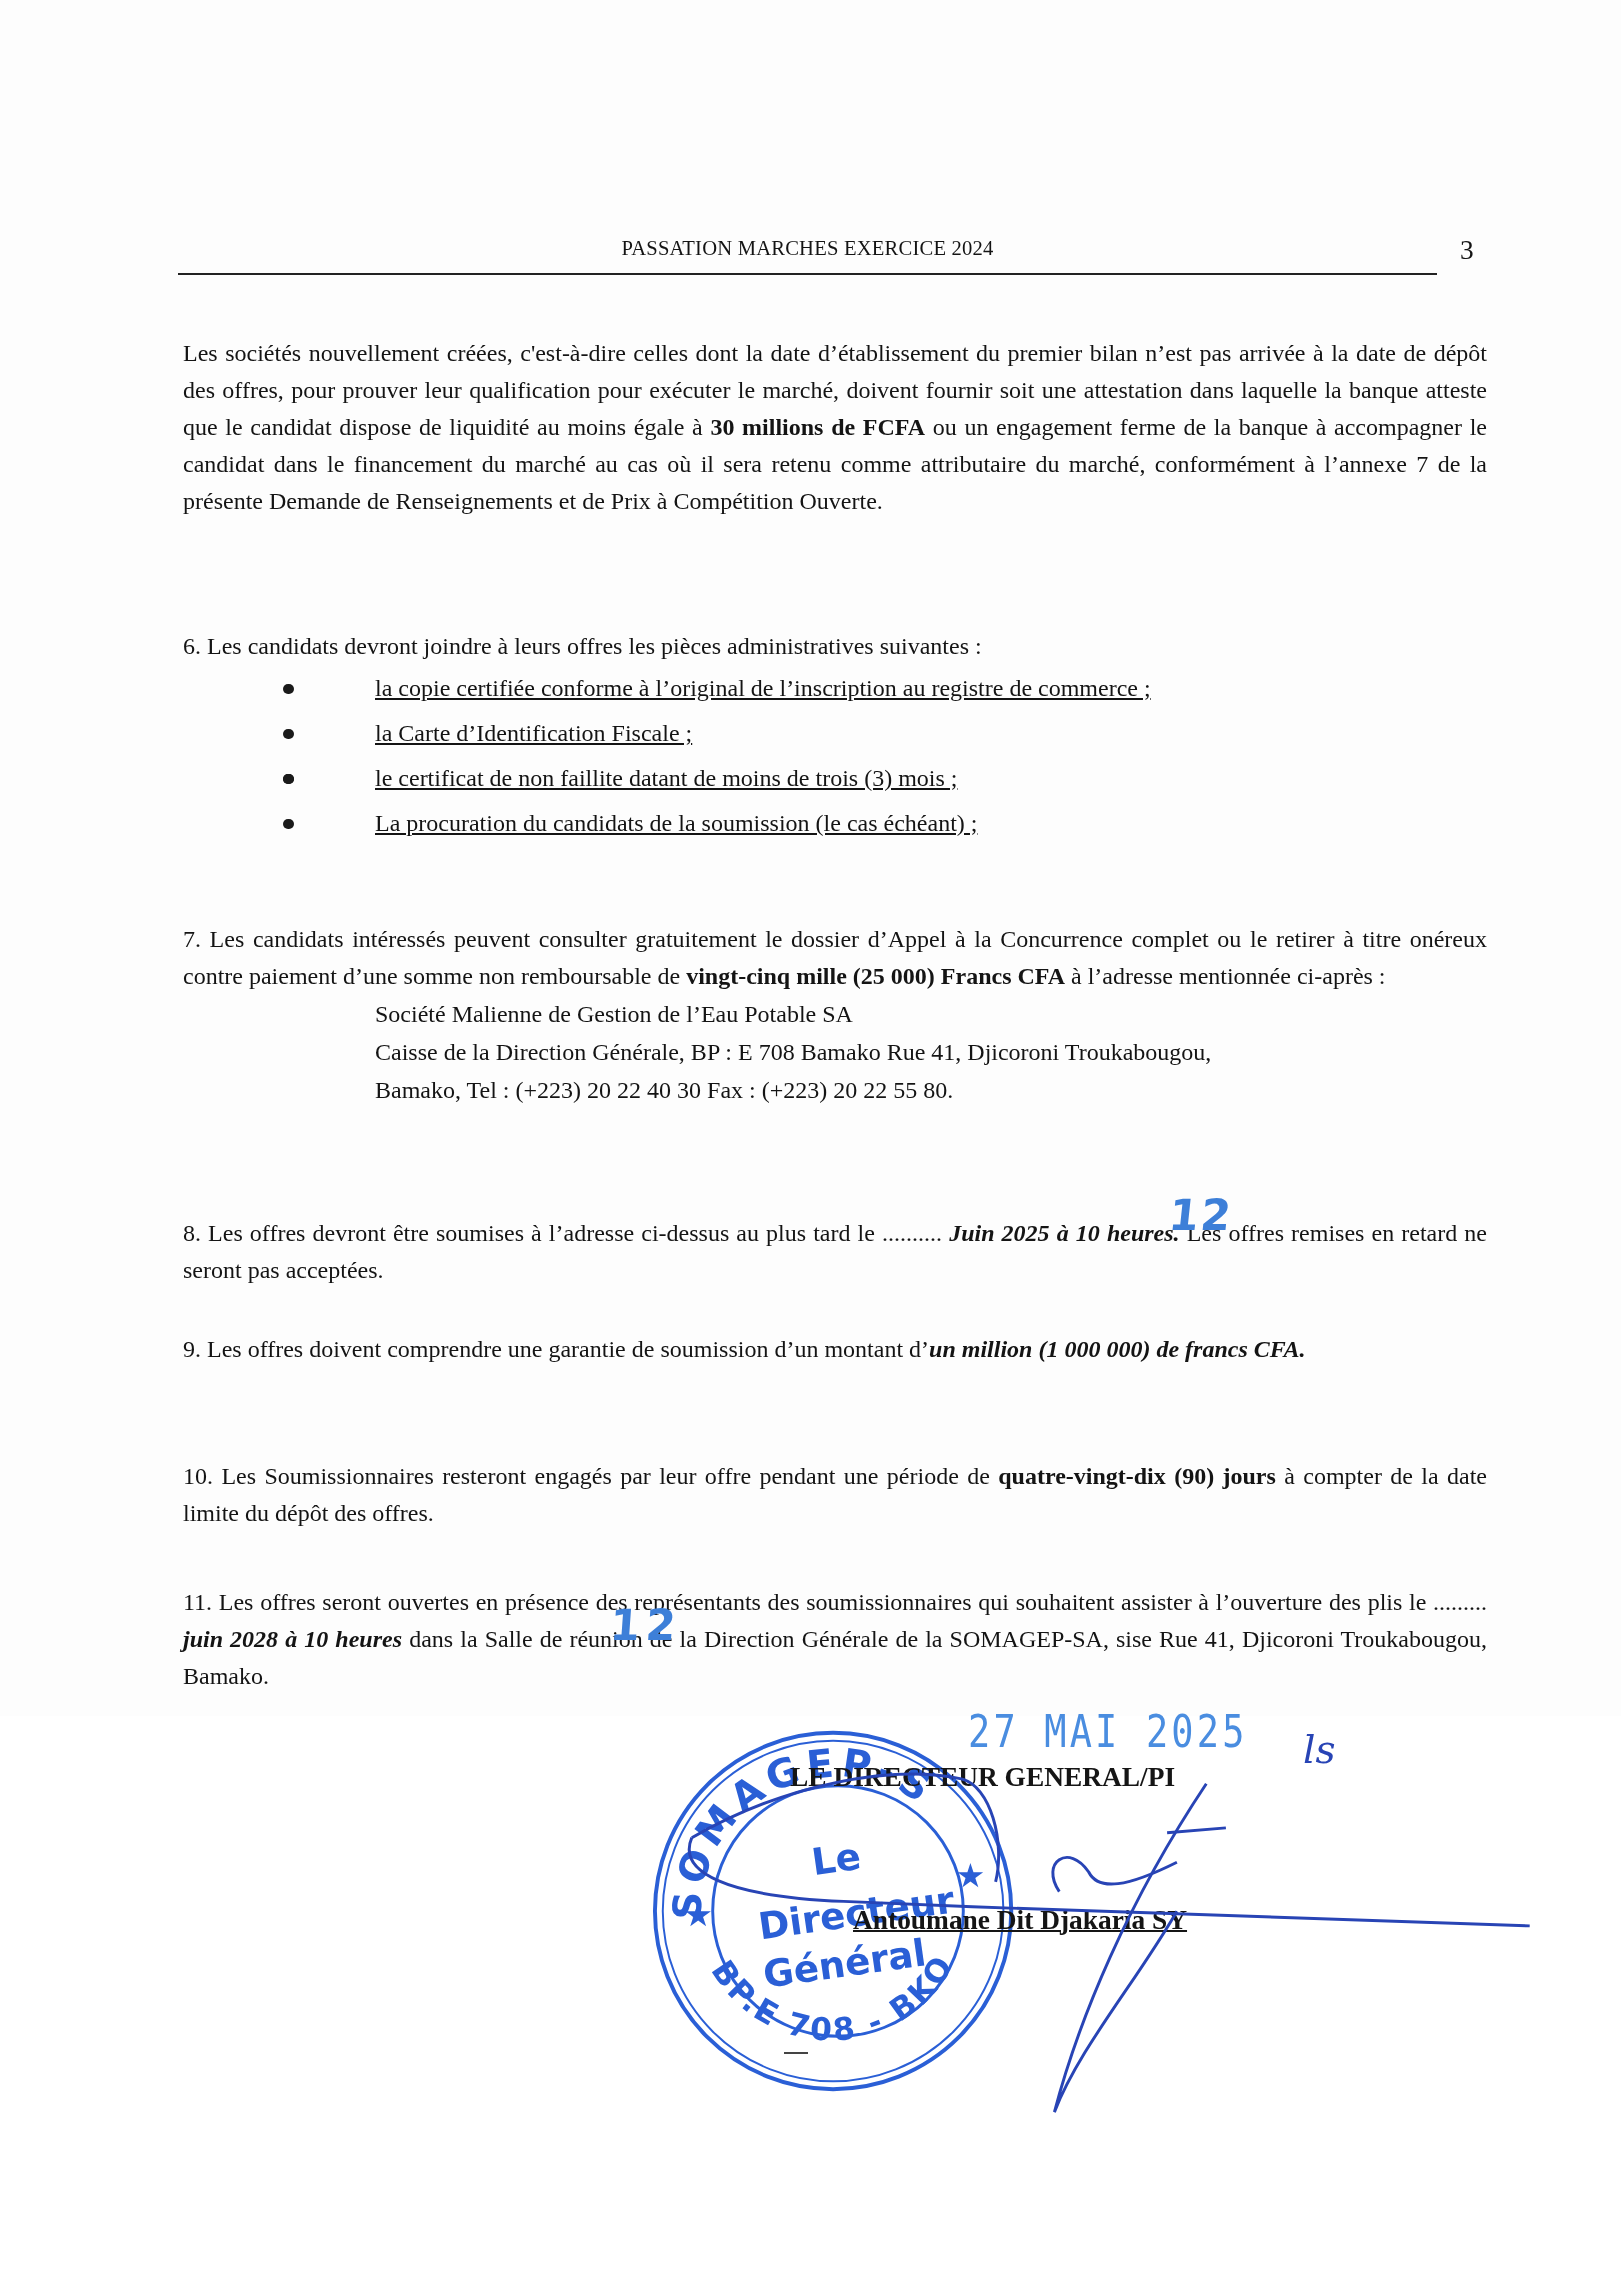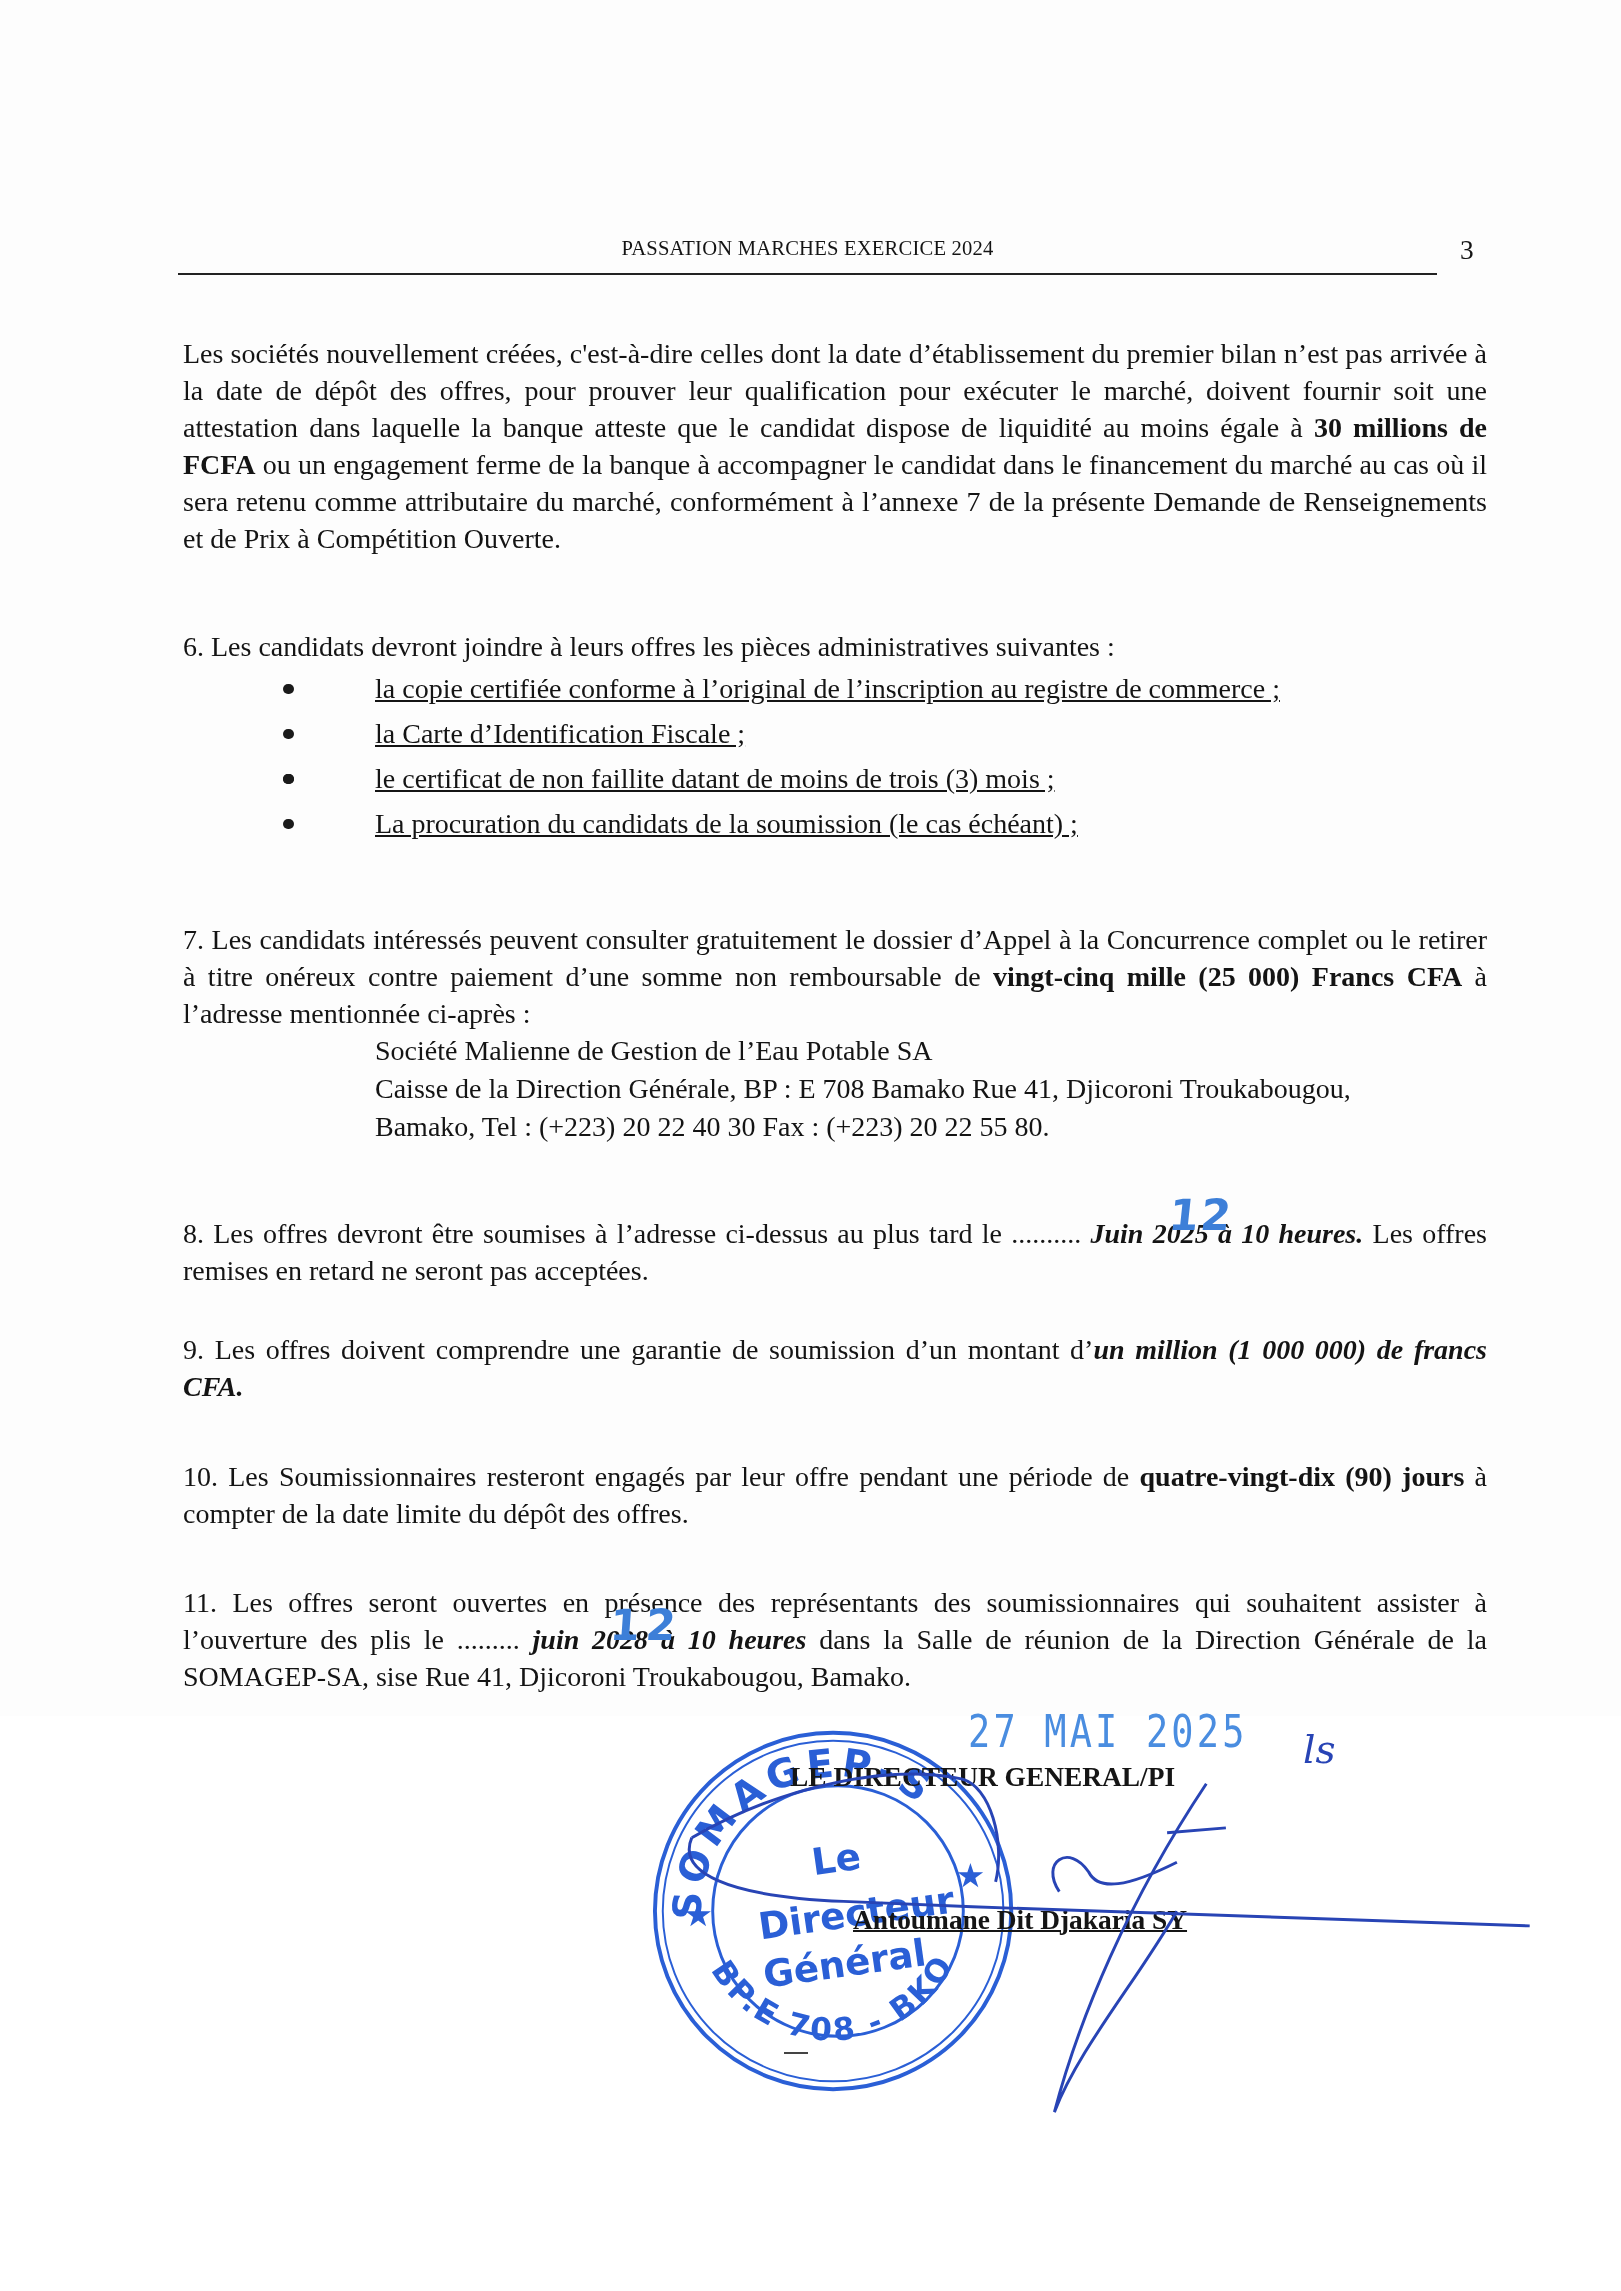--- a/index.html
+++ b/index.html
@@ -12,21 +12,21 @@
     .header {
       position: absolute; left: 178px; top: 237px; width: 1259px;
       text-align: center; font-size: 20.6px; letter-spacing: 0.2px;
     }
     .header-rule {
       position: absolute; left: 178px; top: 273px; width: 1259px; height: 2px; background: #222;
     }
     .page-num { position: absolute; left: 1460px; top: 235px; font-size: 27.4px; }
     .body-text {
       position: absolute; left: 183px; width: 1304px;
-      font-size: 28px; line-height: 37px; text-align: justify;
+      font-size: 24px; line-height: 37px; text-align: justify;
     }
     .body-text p { margin: 0; }
     b, .b { font-weight: bold; }
     .bi { font-weight: bold; font-style: italic; }
     .p-intro { top: 335px; }
     .p6 { top: 627px; }
     .bullets { list-style: none; margin: 0; padding: 0; }
     .bullets li { position: relative; padding-left: 192px; line-height: 45px; text-decoration: underline; }
     .bullets li .dot {
       position: absolute; left: 100px; top: 17.6px; width: 10.8px; height: 10.8px; border-radius: 50%; background: #1a1a1a;

